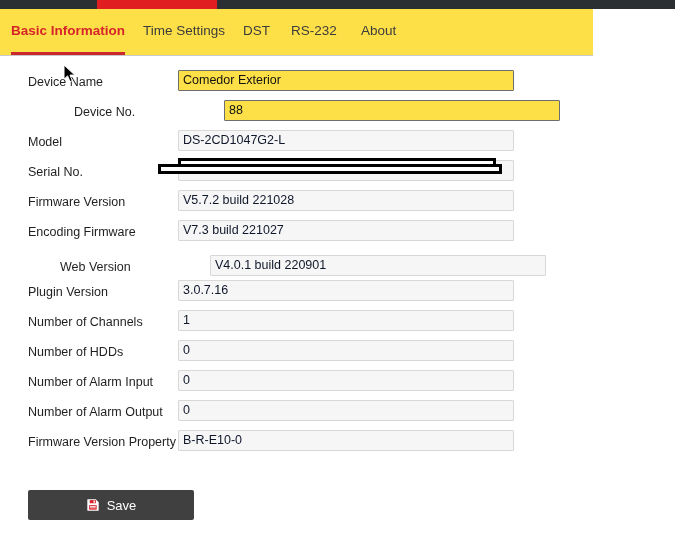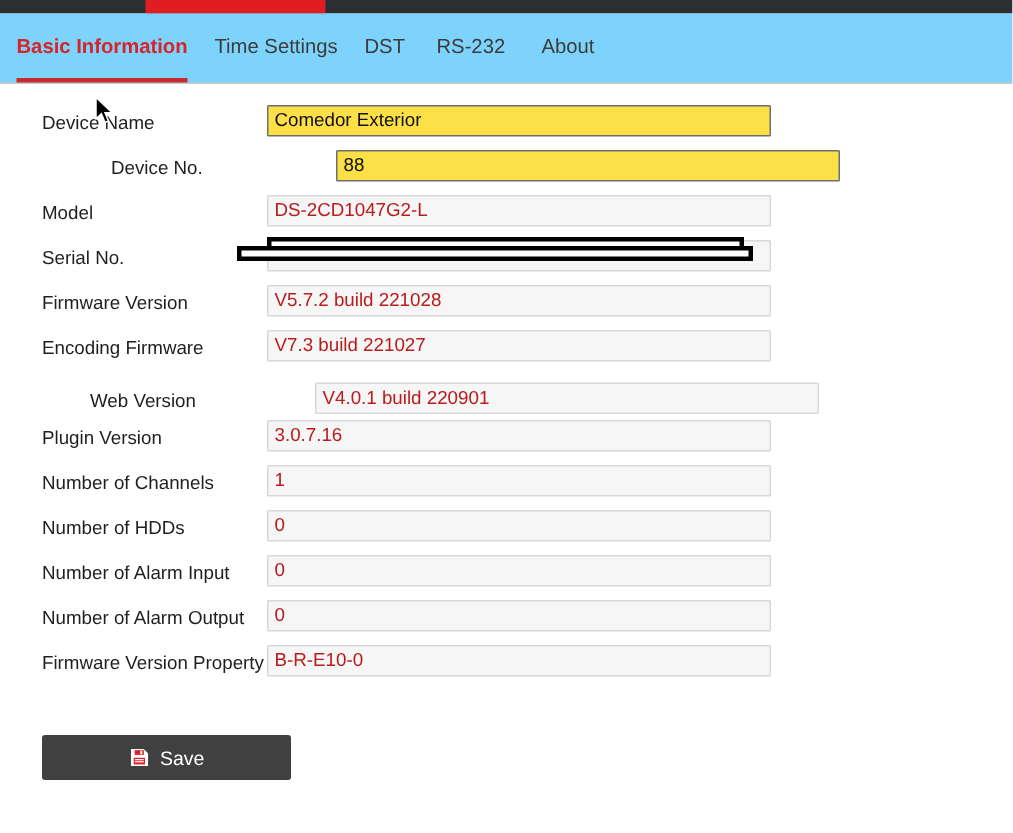--- a/index.html
+++ b/index.html
@@ -30,24 +30,24 @@
     left: 97px; top: 0;
     width: 120px;
     height: 9px;
     background: #e01e21;
   }
 
   
   .tabs {
     position: absolute;
     left: 0; top: 9px;
-    width: 675px;
+    width: 593px;
     height: 47px;
     border-bottom: 1px solid #c8c8c8;
-    background: #7dd3fc;
+    background: #fde047;
   }
   .tab {
     position: absolute;
     bottom: 0;
     height: 46px;
     line-height: 44px;
     font-size: 13.5px;
     color: #3c3c3c;
     white-space: nowrap;
     cursor: pointer;
@@ -98,21 +98,21 @@
     white-space: nowrap;
   }
   .row-field.editable {
     background: #fde047;
     border: 1px solid #6e6e6e;
     color: #111111;
   }
   .row-field.readonly {
     background: #f6f6f6;
     border: 1px solid #d8d8d8;
-    color: #b91c1c;
+    color: #0f172a;
   }
 
   
   .r0  { top: 14px; }
   .r1  { top: 44px; margin-left: 46px; }
   .r2  { top: 74px; border-radius: 10px; }
   .r3  { top: 104px; }
   .r4  { top: 134px; }
   .r5  { top: 164px; }
   .r6  { top: 199px; margin-left: 32px; }

